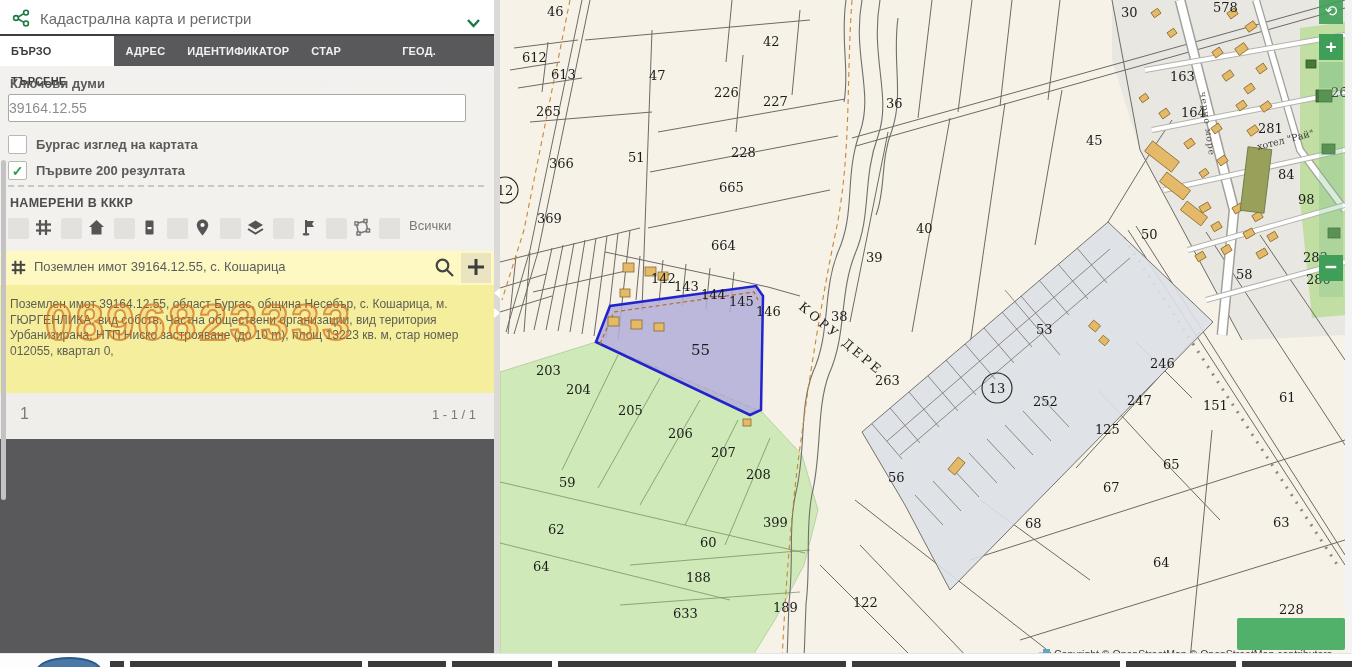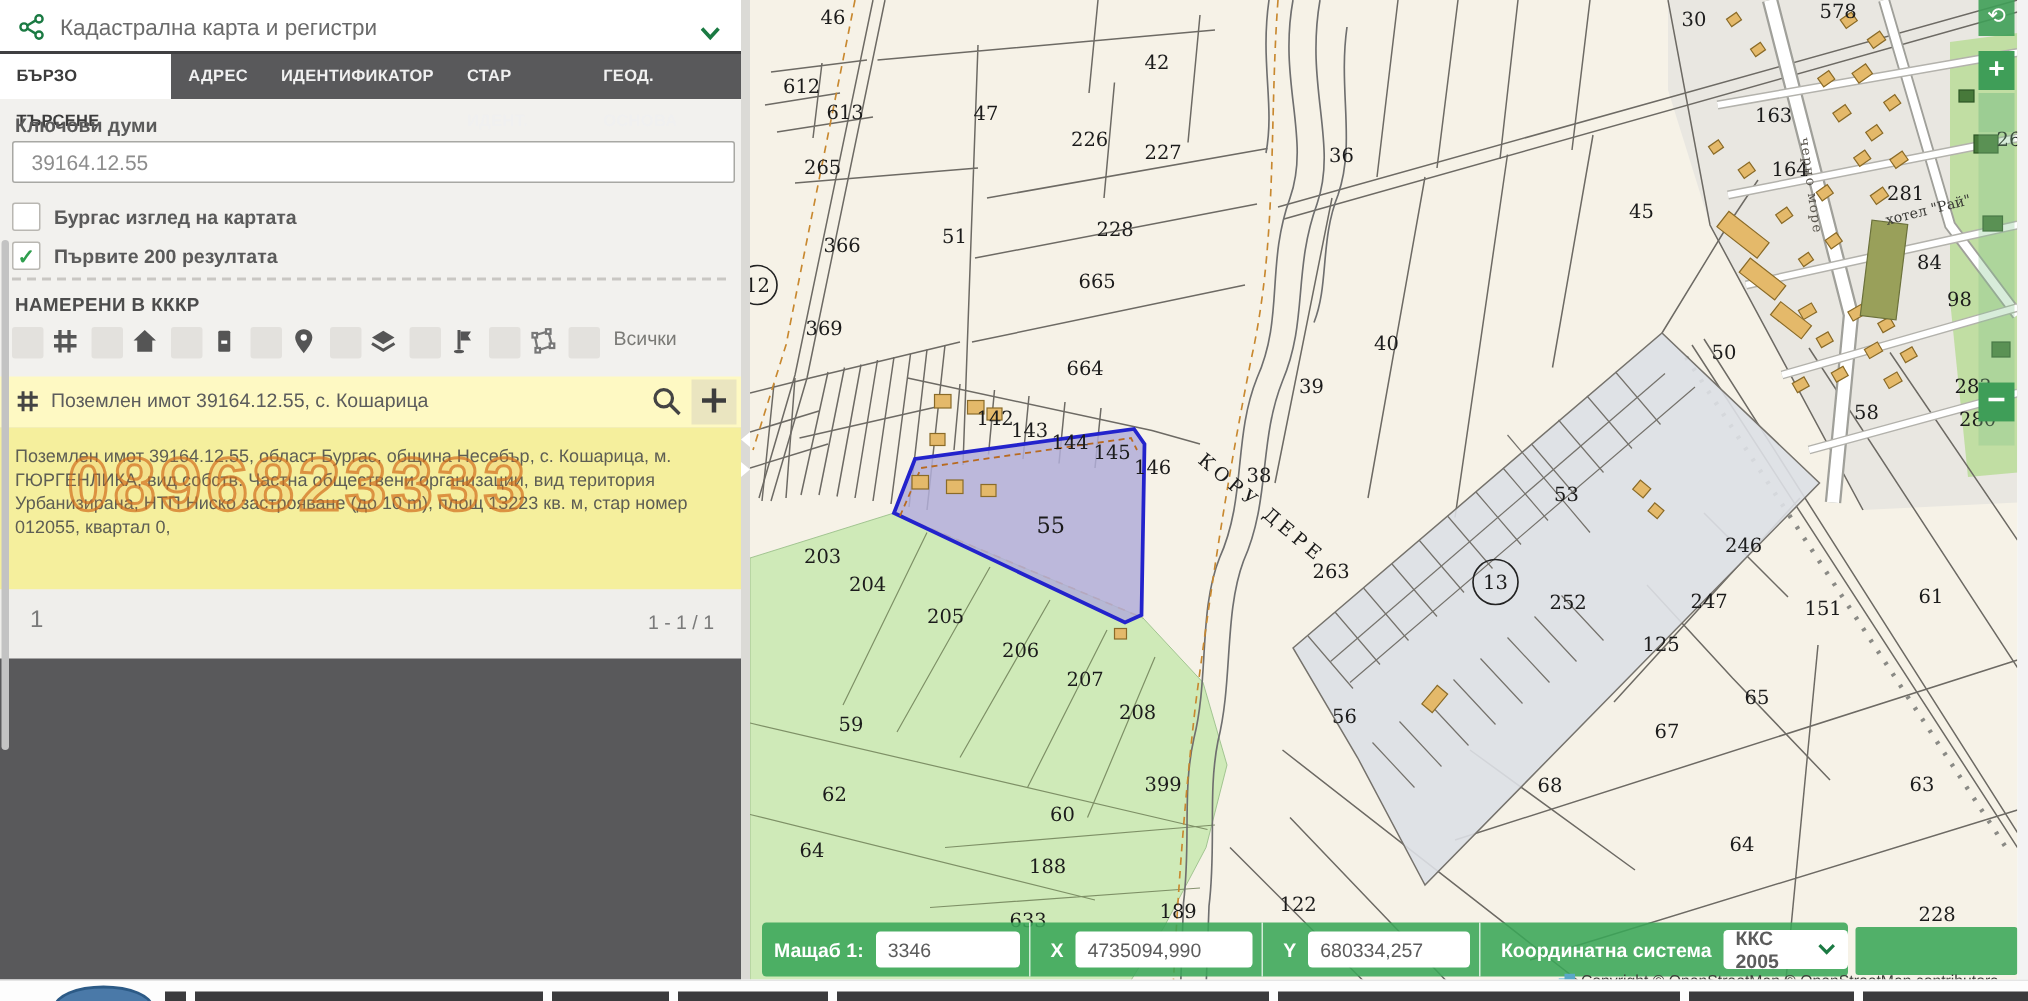--- a/index.html
+++ b/index.html
@@ -9,21 +9,21 @@
   #sb-header{position:absolute;left:0;top:0;width:494px;height:30px;background:#fff;border-bottom:2px solid #3f3f41;}
   #sb-header .ttl{position:absolute;left:40px;top:6px;font-size:15px;color:#6b6b6b;}
   #sb-header .shr{position:absolute;left:12px;top:5px;}
   #sb-header .chev{position:absolute;right:14px;top:10px;}
   #tabs{position:absolute;left:0;top:32px;width:494px;height:30px;background:#59595b;display:flex;}
   .tab{height:30px;line-height:30px;padding:0 11px;font-size:11px;font-weight:bold;color:#f0f0f0;letter-spacing:.2px;cursor:pointer;}
   .tab.active{background:#fff;color:#3c3c3c;}
   .lbl-b{font-size:13px;font-weight:bold;color:#5a5a5a;}
   #kw-label{position:absolute;left:10px;top:72px;}
   #kw-input{position:absolute;left:8px;top:90px;width:456px;height:26px;border:1px solid #a8a8a4;background:#fff;
-    font-size:14px;color:#8d8d8d;padding:0 12px;border-radius:2px;outline:none;font-family:"Liberation Sans",sans-serif;}
+    font-size:14px;color:#8d8d8d;padding:0 0;border-radius:2px;outline:none;font-family:"Liberation Sans",sans-serif;}
   .cbrow{position:absolute;left:8px;display:flex;align-items:center;}
   .cbox{width:17px;height:17px;background:#fff;border:1px solid #b9b7b2;border-radius:2px;margin-right:9px;
     display:inline-flex;align-items:center;justify-content:center;font-size:14px;font-weight:bold;color:#2f9e4e;}
   #search-btn{position:absolute;left:328px;top:137px;width:150px;height:31px;background:#10763e;border:none;
     color:#f6f4e4;font-size:13px;font-weight:bold;letter-spacing:1px;cursor:pointer;font-family:"Liberation Sans",sans-serif;}
   #divider{position:absolute;left:8px;top:181px;width:476px;border-top:2px dashed #c9c7c3;}
   #found-title{position:absolute;left:10px;top:192px;font-size:12.5px;font-weight:bold;color:#4c4c4c;letter-spacing:.3px;}
   #iconrow{position:absolute;left:6px;top:214px;width:482px;height:26px;display:flex;align-items:flex-start;}
   .fbox{width:21px;height:21px;background:#e3e1dd;border-radius:2px;margin:0 5px 0 2px;cursor:pointer;}
   .ficon{width:19px;height:19px;margin-right:6px;display:inline-block;}
@@ -417,38 +417,20 @@
       </g>
   </svg>
 
   <div id="tb-rotate" class="mtb-btn">⟲</div>
   <div id="tb-zoomin" class="mtb-btn">+</div>
   <div id="tb-extra" class="mtb-btn"></div>
   <div id="tb-col"></div>
   <div id="tb-zoomout" class="mtb-btn">−</div>
   <div id="tb-col2"></div>
 
-  <div id="statusbar">
-    <span class="slabel">Мащаб 1:</span>
-    <input class="sinput" style="width: 80px;" readonly="" value="3346">
-    <span class="sep"></span>
-    <span class="slabel">X</span>
-    <input class="sinput" style="width: 102px;" readonly="" value="4735094,990">
-    <span class="sep"></span>
-    <span class="slabel">Y</span>
-    <input class="sinput" style="width: 92px;" readonly="" value="680334,257">
-    <span class="sep"></span>
-    <span class="slabel">Координатна система</span>
-    <div id="crs-select">
-      <span>ККС 2005</span>
-      <svg width="12" height="8" viewBox="0 0 12 8" fill="none" stroke="#1b7a43" stroke-width="2.2">
-        <path d="M1,1 L6,6 L11,1"></path>
-      </svg>
-    </div>
-  </div>
   <div id="statusbar2"></div>
 
   <div id="copyright">
     <svg width="11" height="11" viewBox="0 0 11 11">
       <rect x="0" y="3" width="7" height="7" fill="#9fd0e2"></rect>
         <rect x="4" y="0" width="7" height="7" fill="#5aa7c7"></rect>
     </svg>
     <span>Copyright © OpenStreetMap © OpenStreetMap contributors.</span>
   </div>
 </div>

